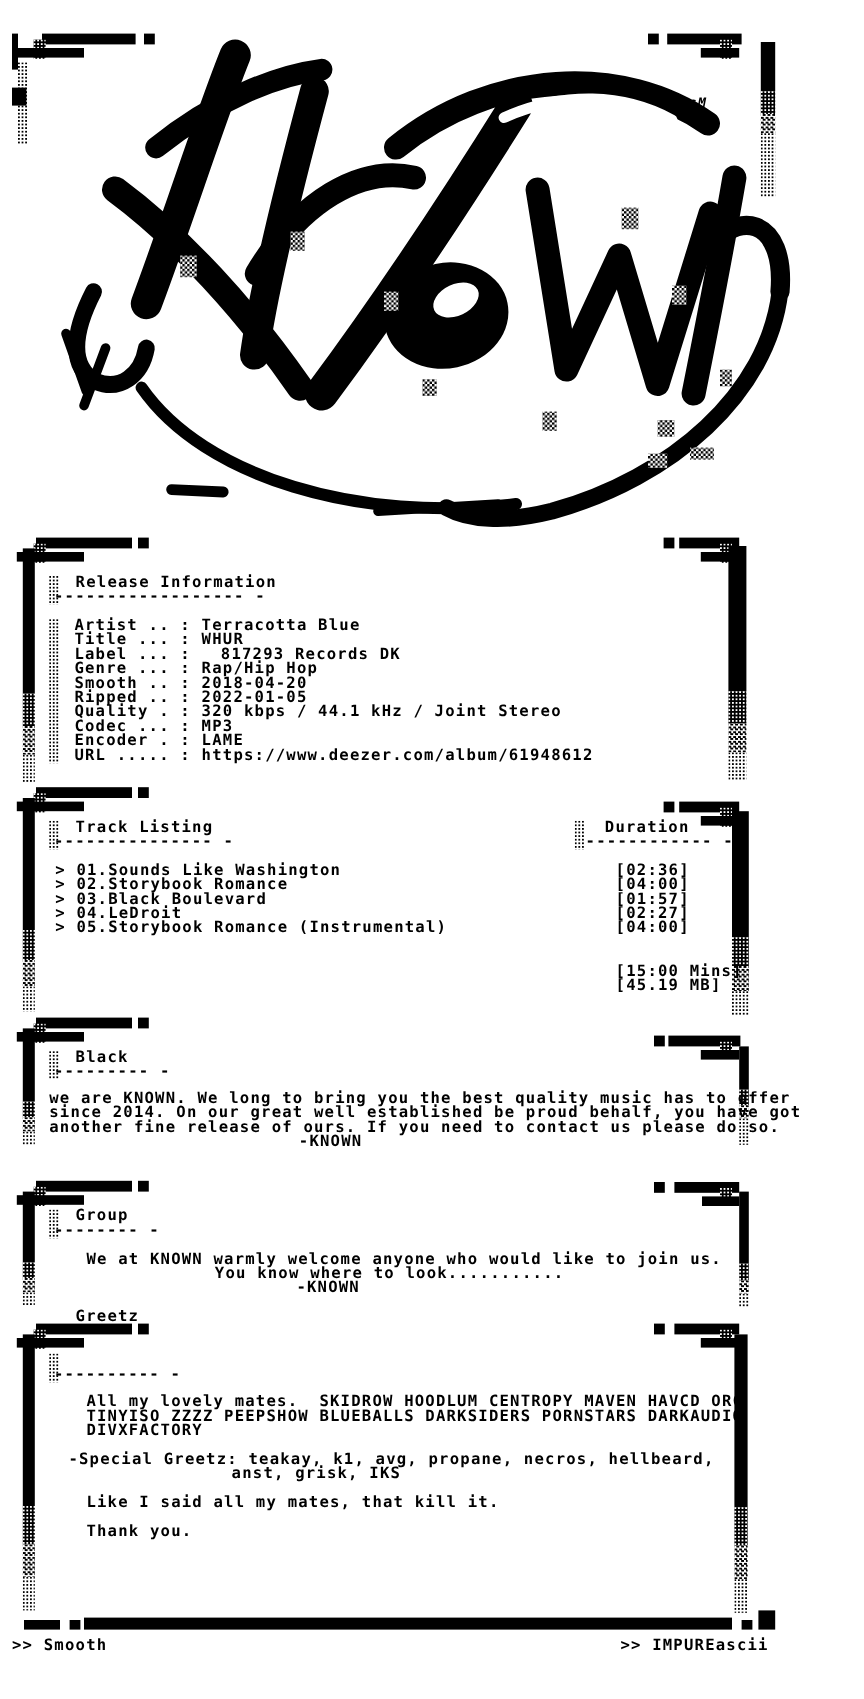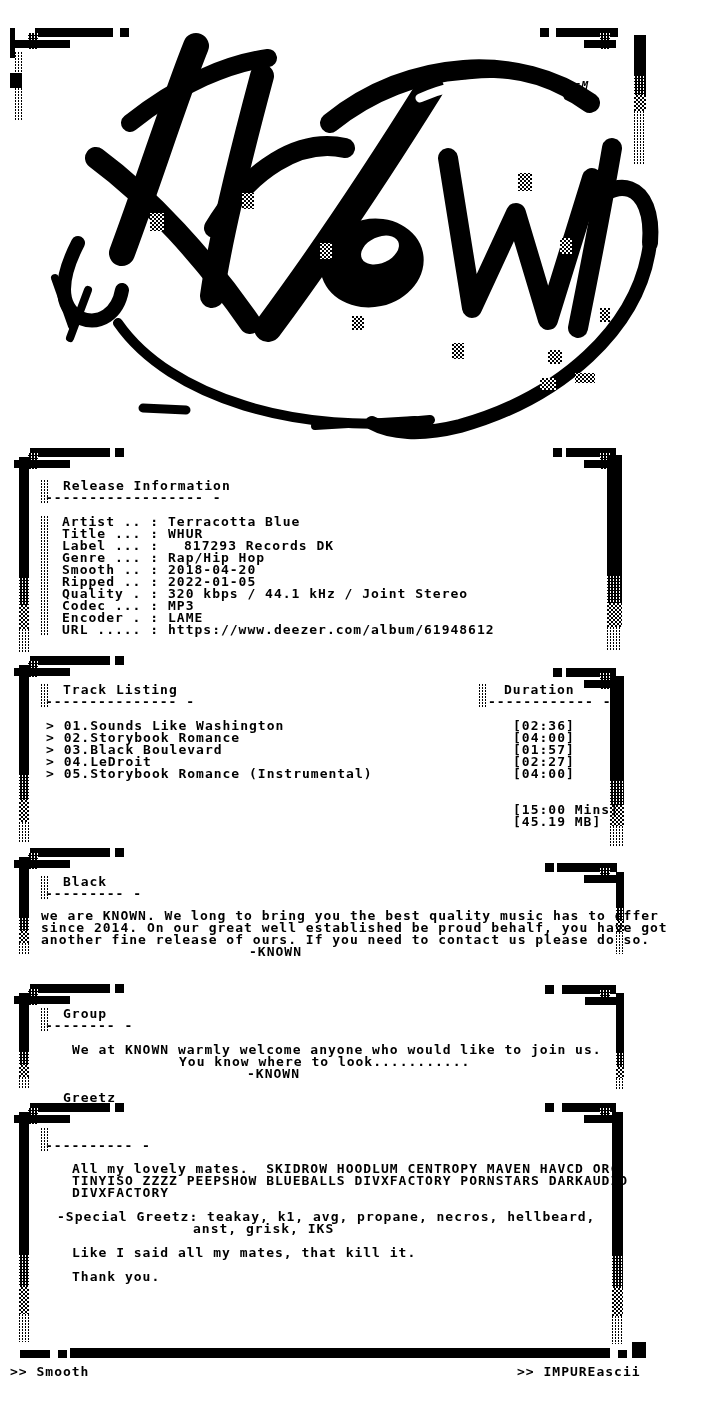--- a/index.html
+++ b/index.html
@@ -258,21 +258,21 @@
     <div class="vcol" style="left:612px;top:1112px;width:11px;height:232px">
       <div class="vs"></div>
         <div class="va"></div>
         <div class="vb"></div>
         <div class="vc"></div>
     </div>
     <div class="dith d25" style="left:41px;top:1128px;width:8px;height:24px"></div>
     <div class="t" style="left:63px;top:1092px">Greetz</div>
     <div class="t" style="left:45px;top:1140px">---------- -</div>
     <div class="t" style="left:72px;top:1163px">All my lovely mates.  SKIDROW HOODLUM CENTROPY MAVEN HAVCD ORC</div>
-    <div class="t" style="left:72px;top:1175px">TINYISO ZZZZ PEEPSHOW BLUEBALLS DIVXFACTORY PORNSTARS DARKAUDIO</div>
+    <div class="t" style="left:72px;top:1175px">TINYISO ZZZZ PEEPSHOW BLUEBALLS DARKSIDERS PORNSTARS DARKAUDIO</div>
     <div class="t" style="left:72px;top:1187px">DIVXFACTORY</div>
     <div class="t" style="left:57px;top:1211px">-Special Greetz: teakay, k1, avg, propane, necros, hellbeard,</div>
     <div class="t" style="left:193px;top:1223px">anst, grisk, IKS</div>
     <div class="t" style="left:72px;top:1247px">Like I said all my mates, that kill it.</div>
     <div class="t" style="left:72px;top:1271px">Thank you.</div>
 
     <div class="bar" style="left:20px;top:1350px;width:30px;height:8px"></div>
     <div class="bar" style="left:58px;top:1350px;width:9px;height:8px"></div>
     <div class="bar" style="left:70px;top:1348px;width:540px;height:10px"></div>
     <div class="bar" style="left:618px;top:1350px;width:9px;height:8px"></div>

